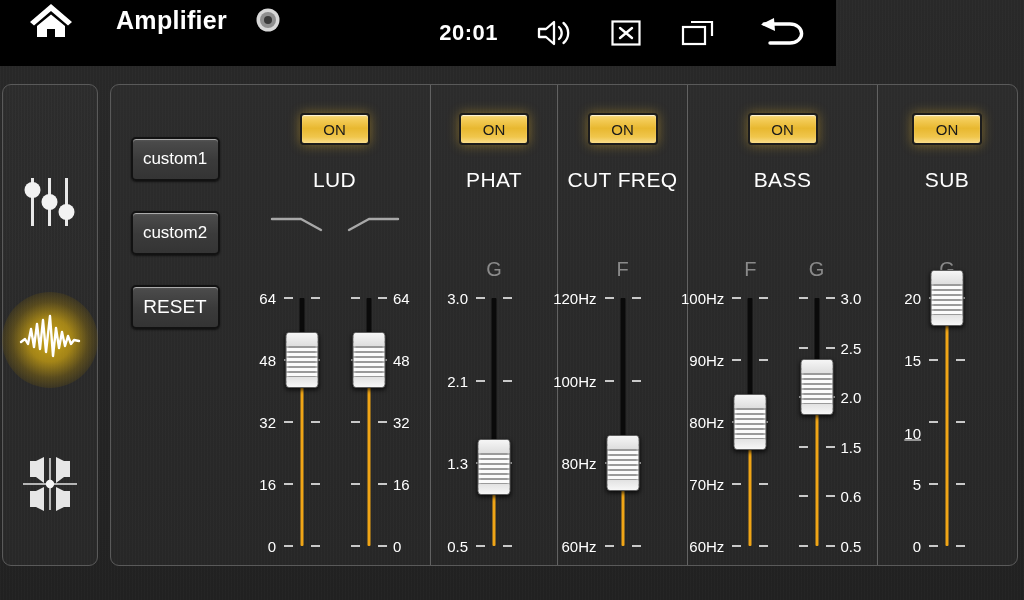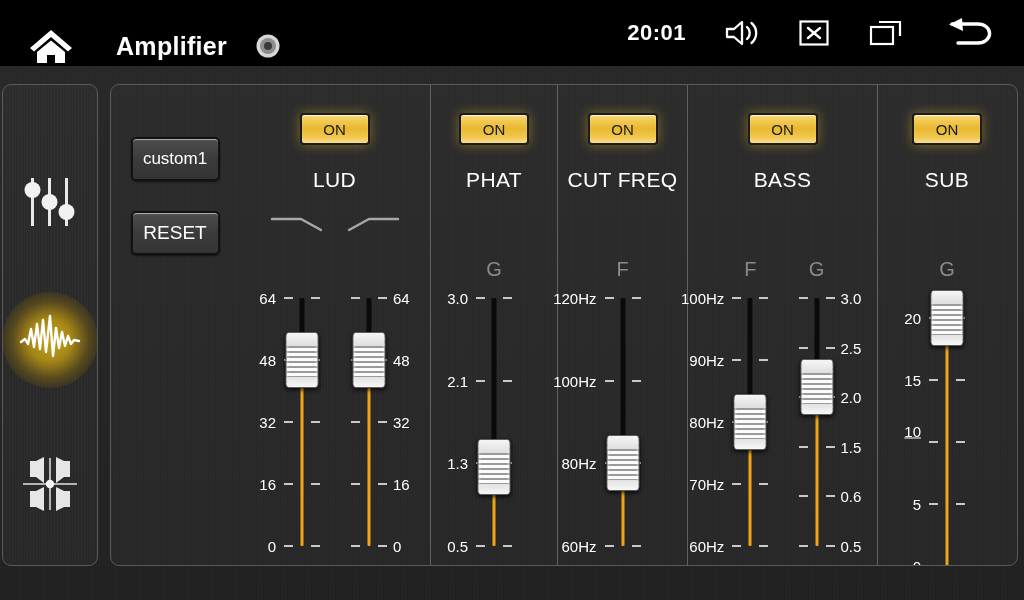--- a/index.html
+++ b/index.html
@@ -17,23 +17,23 @@
     background:
       repeating-linear-gradient(90deg,
         rgba(255,255,255,0.012) 0px, rgba(255,255,255,0.012) 1px,
         rgba(0,0,0,0.03) 1px, rgba(0,0,0,0.03) 3px),
       linear-gradient(180deg, #2a2a2a 0%, #262626 50%, #222 100%);
   }
 
   
   .topbar {
     position: absolute; top: 0; left: 0;
-    width: 1024px; height: 66px;
+    width: 836px; height: 66px;
     background: #000;
-    display: flex; align-items: flex-end;
+    display: flex; align-items: flex-start;
   }
   .topbar-left { display: flex; align-items: center; }
   .home-icon { margin-left: 28px; width: 46px; height: 40px; }
   .app-title {
     margin-left: 42px;
     color: #ffffff;
     font-size: 25px;
     font-weight: bold;
     letter-spacing: 0.3px;
   }
@@ -363,20 +363,23 @@
       </svg>
     </div>
   </div>
 
   <div class="panel">
 
     <div class="col presets">
       <div class="preset-btn first">
         <span>custom1</span>
       </div>
+      <div class="preset-btn">
+        <span>custom2</span>
+      </div>
       <div class="preset-btn reset">
         <span>RESET</span>
       </div>
     </div>
 
     <div id="channels-host" style="display:contents"><div class="col chan lud">
           <div class="on-btn">
             <span>ON</span>
           </div>
           <div class="chan-title">LUD</div>
@@ -545,32 +548,32 @@
         </div><div class="col chan sub">
           <div class="on-btn">
             <span>ON</span>
           </div>
           <div class="chan-title">SUB</div>
           <div class="curve-row"></div>
           <div class="sublabel-row">
             <span class="sublabel" style="left: 50%;">G</span>
           </div>
           <div class="sliders">
-            <div class="slider" style="left: 50%; width: 100px; margin-top: 20px;">
+            <div class="slider" style="left: 50%; width: 100px;">
               <div class="track-unfilled" style="top: 14px; height: 0px;"></div>
               <div class="track-filled" style="top: 14px; height: 248px;"></div>
               <span class="tick l" style="top: 14px; left: 32px;"></span>
               <span class="tick r" style="top: 14px; left: 59px;"></span>
               <span class="scale-label left" style="top: 14px; right: 76px; width: 64px;">20</span>
               <span class="tick l" style="top: 76px; left: 32px;"></span>
               <span class="tick r" style="top: 76px; left: 59px;"></span>
               <span class="scale-label left" style="top: 76px; right: 76px; width: 64px;">15</span>
               <span class="tick l" style="top: 138px; left: 32px;"></span>
               <span class="tick r" style="top: 138px; left: 59px;"></span>
-              <span class="scale-label left" style="top: 127px; right: 76px; width: 64px; text-decoration: underline;">10</span>
+              <span class="scale-label left" style="top: 149px; right: 76px; width: 64px; text-decoration: underline;">10</span>
               <span class="tick l" style="top: 200px; left: 32px;"></span>
               <span class="tick r" style="top: 200px; left: 59px;"></span>
               <span class="scale-label left" style="top: 200px; right: 76px; width: 64px;">5</span>
               <span class="tick l" style="top: 262px; left: 32px;"></span>
               <span class="tick r" style="top: 262px; left: 59px;"></span>
               <span class="scale-label left" style="top: 262px; right: 76px; width: 64px;">0</span>
               <div class="knob" style="top: 14px;"></div>
             </div>
           </div>
         </div></div>

